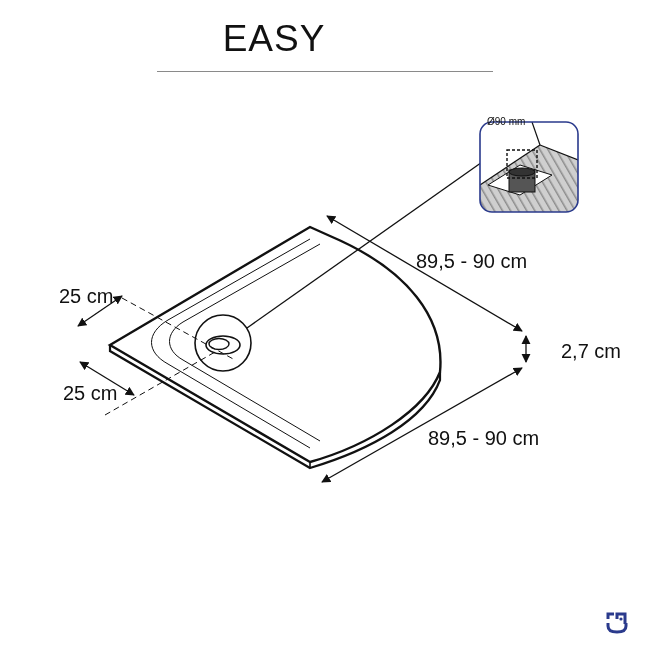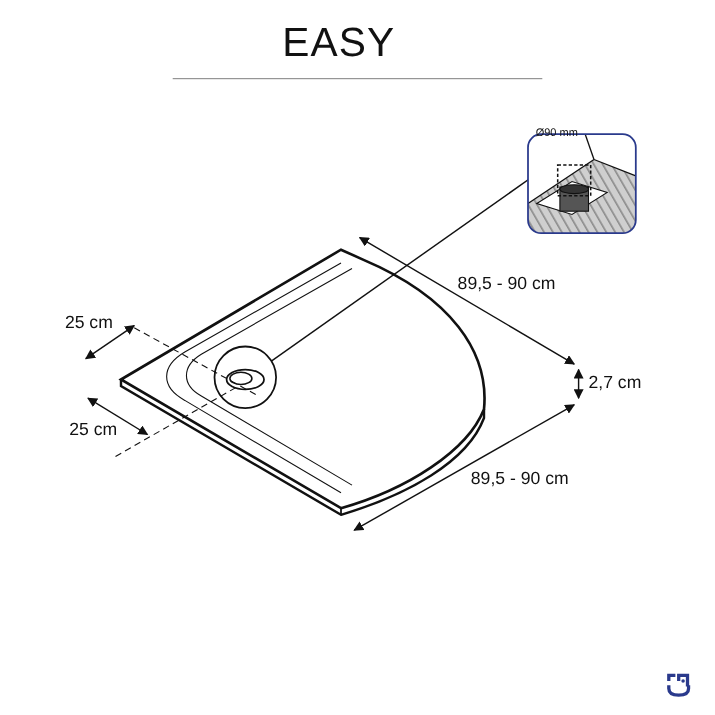--- a/index.html
+++ b/index.html
@@ -1,20 +1,20 @@
 <!DOCTYPE html>
 <html><head>
 <meta charset="utf-8">
 <style>
   html, body { margin:0; padding:0; background:#ffffff; }
   body { width:650px; height:650px; position:relative; overflow:hidden; font-family:"Liberation Sans", sans-serif; color:#111; }
-  .title { position:absolute; left:0; width:548px; top:18px; text-align:center; font-size:37px; letter-spacing:1px; color:#111;padding-left:34px; }
+  .title { position:absolute; left:0; width:548px; top:18px; text-align:center; font-size:37px; letter-spacing:1px; color:#111; }
   .rule { position:absolute; left:157px; top:71px; width:336px; height:1px; background:#8a8a8a; }
   svg.diagram { position:absolute; left:0; top:0; }
-  .lbl { position:absolute; font-size:16px; color:#111; white-space:nowrap; }
+  .lbl { position:absolute; font-size:20px; color:#111; white-space:nowrap; }
   .logo { position:absolute; left:606px; top:610px; width:22px; height:24px; }
 </style>
 </head>
 <body>
 
 <div class="title">EASY</div>
 <div class="rule"></div>
 
 <svg class="diagram" width="650" height="650" viewBox="0 0 650 650">
   <defs>
@@ -74,21 +74,21 @@
       <rect x="509" y="170" width="26" height="22" fill="#555" stroke="#111"></rect>
       <ellipse cx="522" cy="172" rx="13" ry="4" fill="#333" stroke="#111"></ellipse>
       <rect x="507" y="150" width="30" height="28" fill="none" stroke="#111" stroke-width="1.4" stroke-dasharray="3,2"></rect>
     </g>
     <rect x="480" y="122" width="98" height="90" rx="12" fill="none" stroke="#2a3a8c" stroke-width="1.6"></rect>
   </g>
 </svg>
 
 <div class="lbl" style="left:487px;top:116px;font-size:10px;">Ø90 mm</div>
 <div class="lbl" style="left:416px;top:250px;">89,5 - 90 cm</div>
-<div class="lbl" style="left:535px;top:340px;">2,7 cm</div>
+<div class="lbl" style="left:561px;top:340px;">2,7 cm</div>
 <div class="lbl" style="left:428px;top:427px;">89,5 - 90 cm</div>
 <div class="lbl" style="left:59px;top:285px;">25 cm</div>
 <div class="lbl" style="left:63px;top:382px;">25 cm</div>
 
 <svg class="logo" viewBox="0 0 22 24">
   <path d="M2,9 L2,4 L8,4" fill="none" stroke="#2a3a8c" stroke-width="3"></path>
   <path d="M11,9 L11,4 L19,4 L19,14" fill="none" stroke="#2a3a8c" stroke-width="3"></path>
   <circle cx="15" cy="9" r="1.6" fill="#2a3a8c"></circle>
   <path d="M2,13 L2,16 C2,21 6,22 11,22 C16,22 20,21 20,16 L20,13" fill="none" stroke="#2a3a8c" stroke-width="3"></path>
 </svg>

